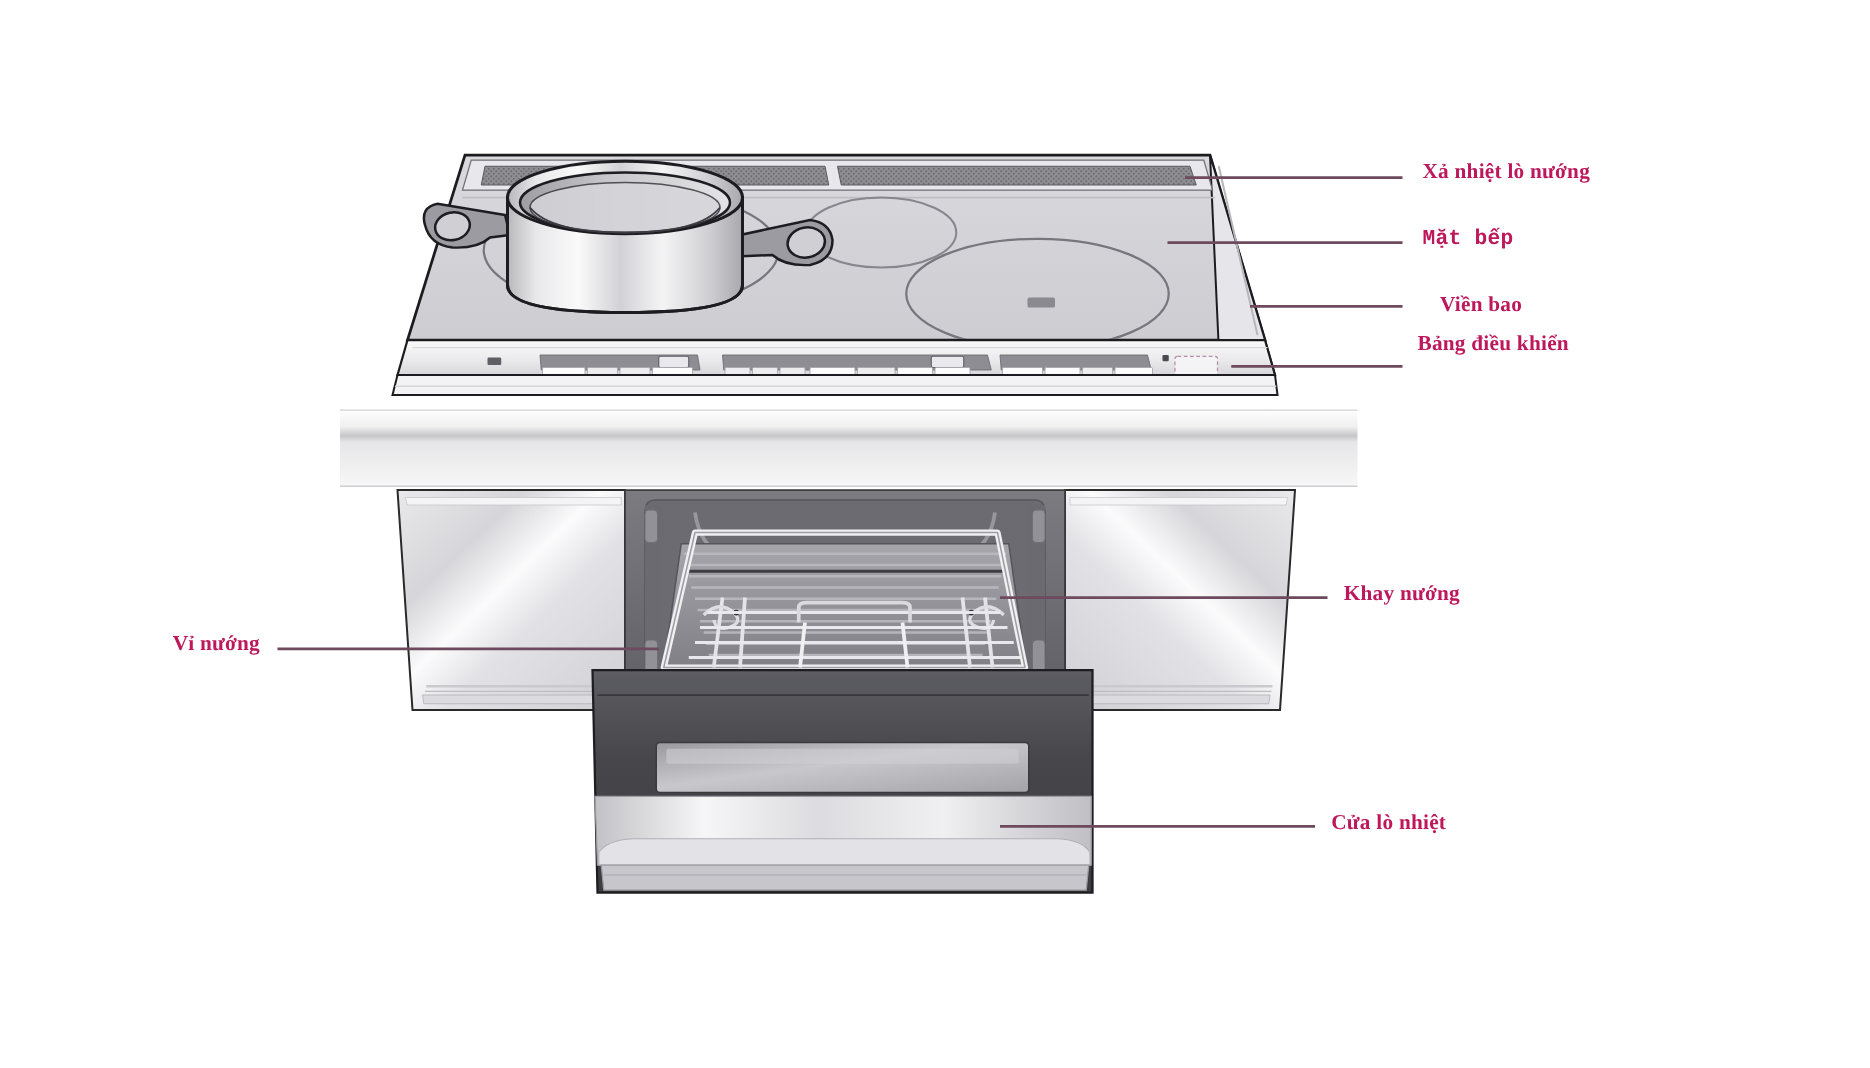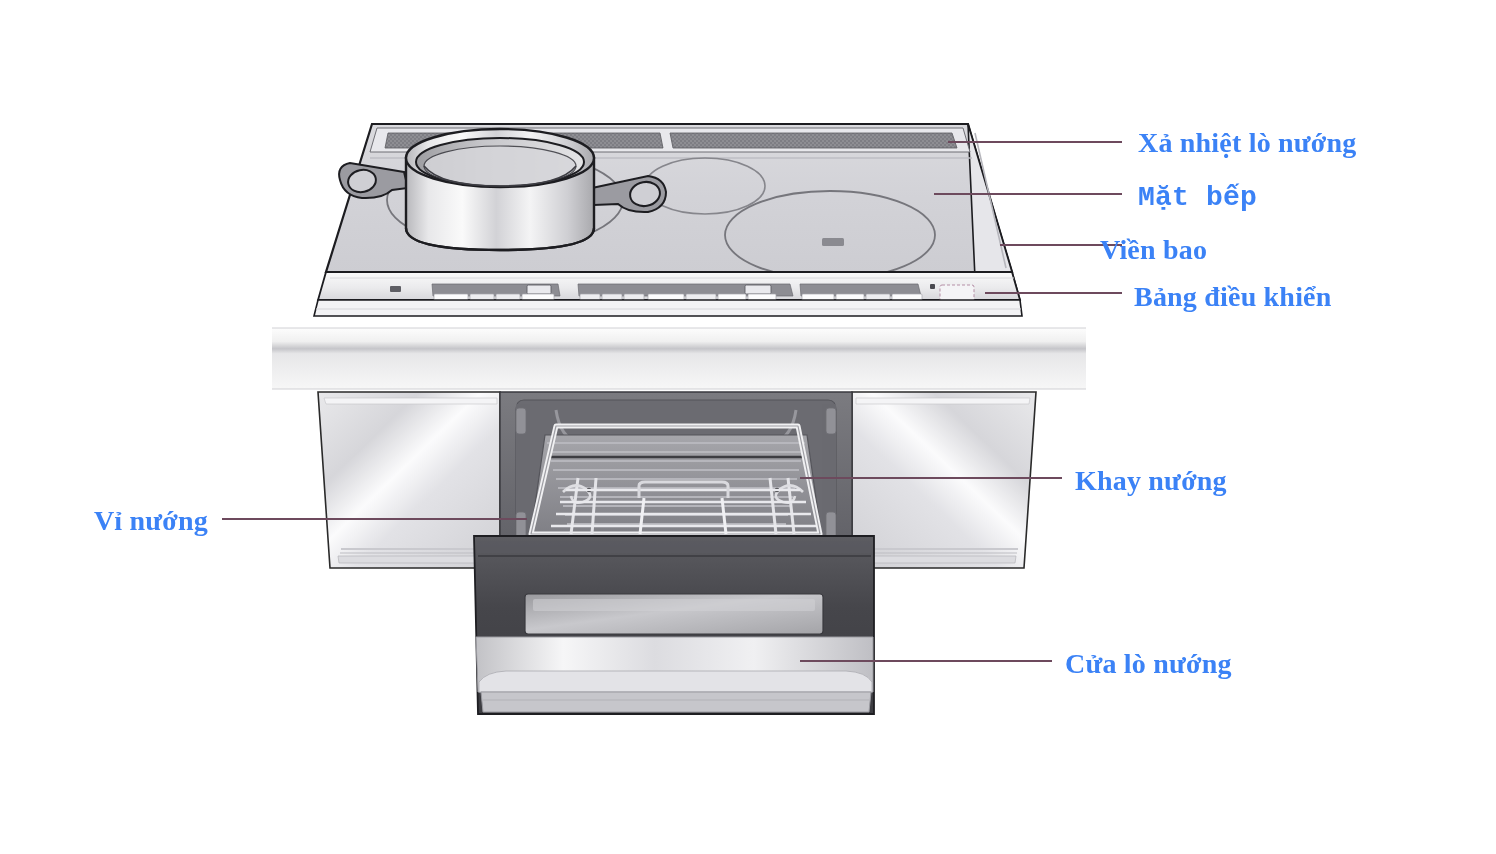--- a/index.html
+++ b/index.html
@@ -21,22 +21,22 @@
     position: absolute;
     left: 0;
     top: 0;
     width: 1496px;
     height: 854px;
   }
   .label {
     position: absolute;
     font-family: "Liberation Serif", serif;
     font-weight: bold;
-    font-size: 28px;
-    color: #3b82f6;
+    font-size: 17px;
+    color: #be185d;
     white-space: nowrap;
     letter-spacing: 0.2px;
   }
   .label-right { text-align: left; }
   .label-left  { text-align: right; }
 </style>
 </head>
 <body>
 
 <div id="stage">
@@ -326,20 +326,20 @@
         <line x1="985" y1="293" x2="1122" y2="293" stroke="#6d4a5d" stroke-width="2.2"></line>
         <line x1="800" y1="478" x2="1062" y2="478" stroke="#6d4a5d" stroke-width="2.2"></line>
         <line x1="222" y1="519" x2="527" y2="519" stroke="#6d4a5d" stroke-width="2.2"></line>
         <line x1="800" y1="661" x2="1052" y2="661" stroke="#6d4a5d" stroke-width="2.2"></line>
       </g>
   </svg>
 
   <div id="labels-layer">
       <div class="label label-right" style="left: 1138px; top: 127px;">Xả nhiệt lò nướng</div>
       <div class="label label-right" style="left: 1138px; top: 182px; font-family: Liberation Mono, monospace;">Mặt bếp</div>
-      <div class="label label-right" style="left: 1100px; top: 234px;">Viền bao</div>
-      <div class="label label-right" style="left: 1134px; top: 281px;">Bảng điều khiển</div>
+      <div class="label label-right" style="left: 1152px; top: 234px;">Viền bao</div>
+      <div class="label label-right" style="left: 1134px; top: 265px;">Bảng điều khiển</div>
       <div class="label label-right" style="left: 1075px; top: 465px;">Khay nướng</div>
       <div class="label label-left" style="left: auto; top: 505px; right: 1288px; margin-left: 28px;">Vỉ nướng</div>
-      <div class="label label-right" style="left: 1065px; top: 648px;">Cửa lò nướng</div>
+      <div class="label label-right" style="left: 1065px; top: 648px;">Cửa lò nhiệt</div>
     </div>
 
 </div>
 
 </body></html>

